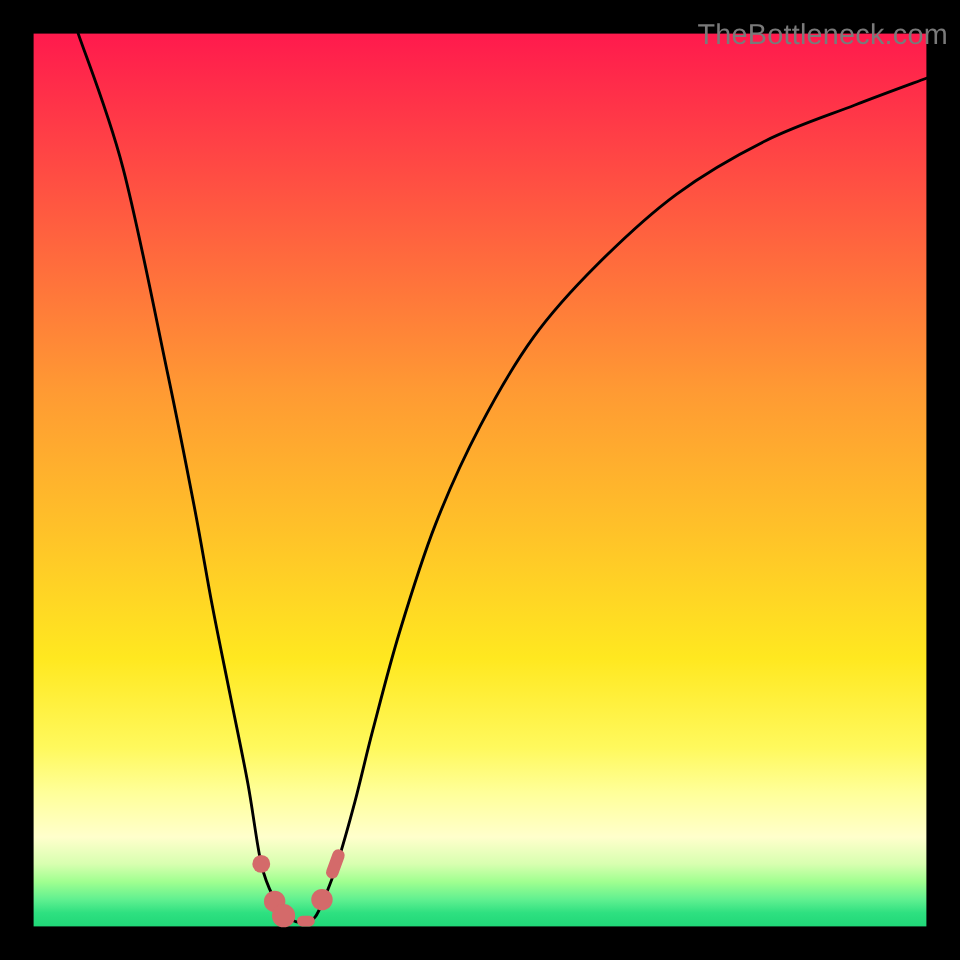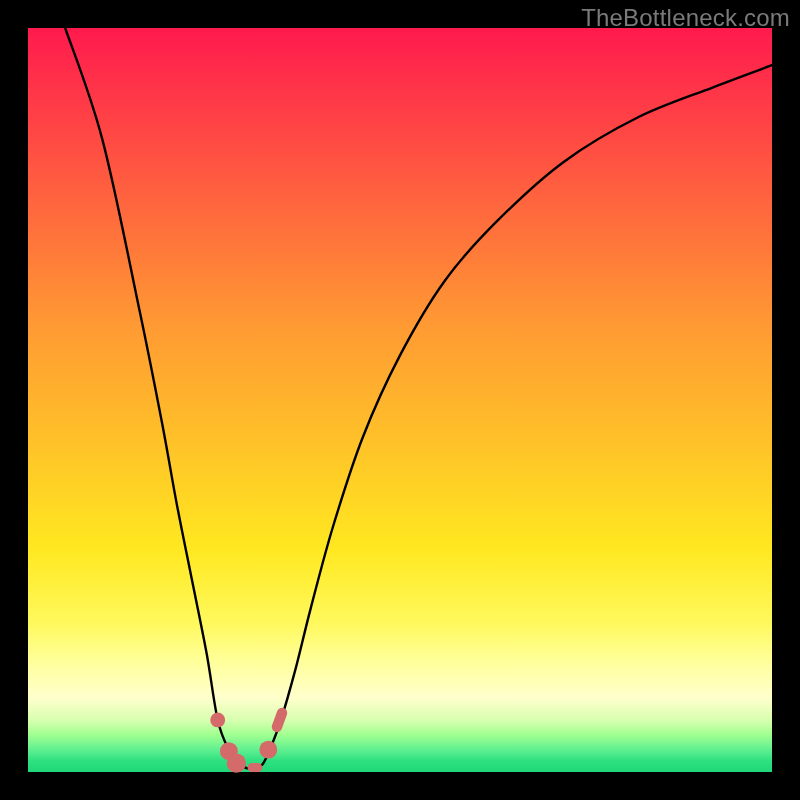--- a/index.html
+++ b/index.html
@@ -29,21 +29,21 @@
       #ffffcc 90%,
       #d8ffb0 93%,
       #a0ff90 95%,
       #60f090 97%,
       #2ee080 98.5%,
       #20d878 100%
     );
   }
   .watermark {
     position: absolute;
-    top: 4px;
+    top: 16px;
     right: 10px;
     font-family: Arial, Helvetica, sans-serif;
     font-size: 24px;
     font-weight: 500;
     color: #7a7a7a;
     letter-spacing: 0.2px;
   }
   svg.curve {
     position: absolute;
     left: 0;

